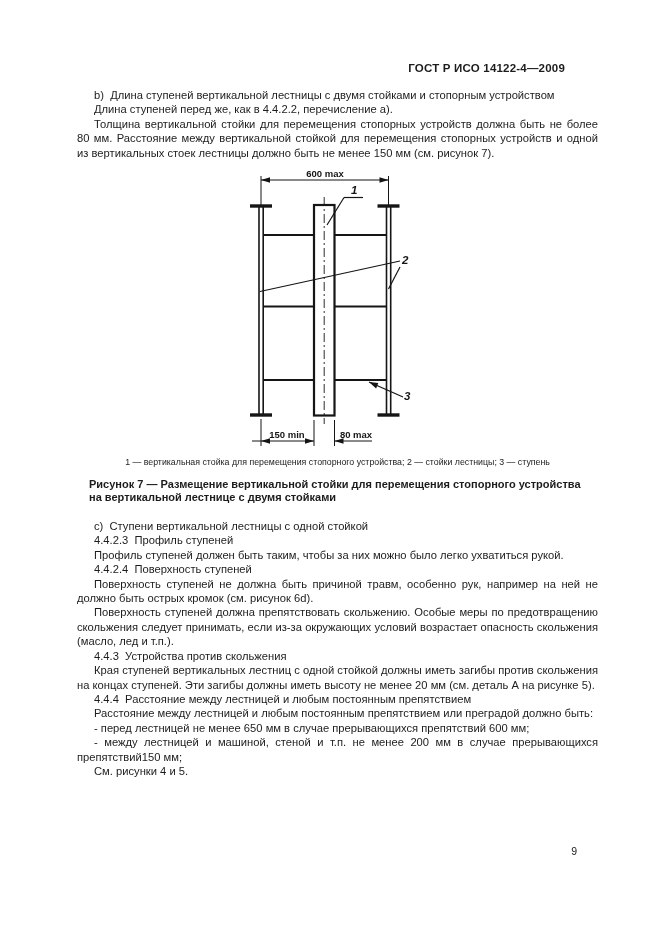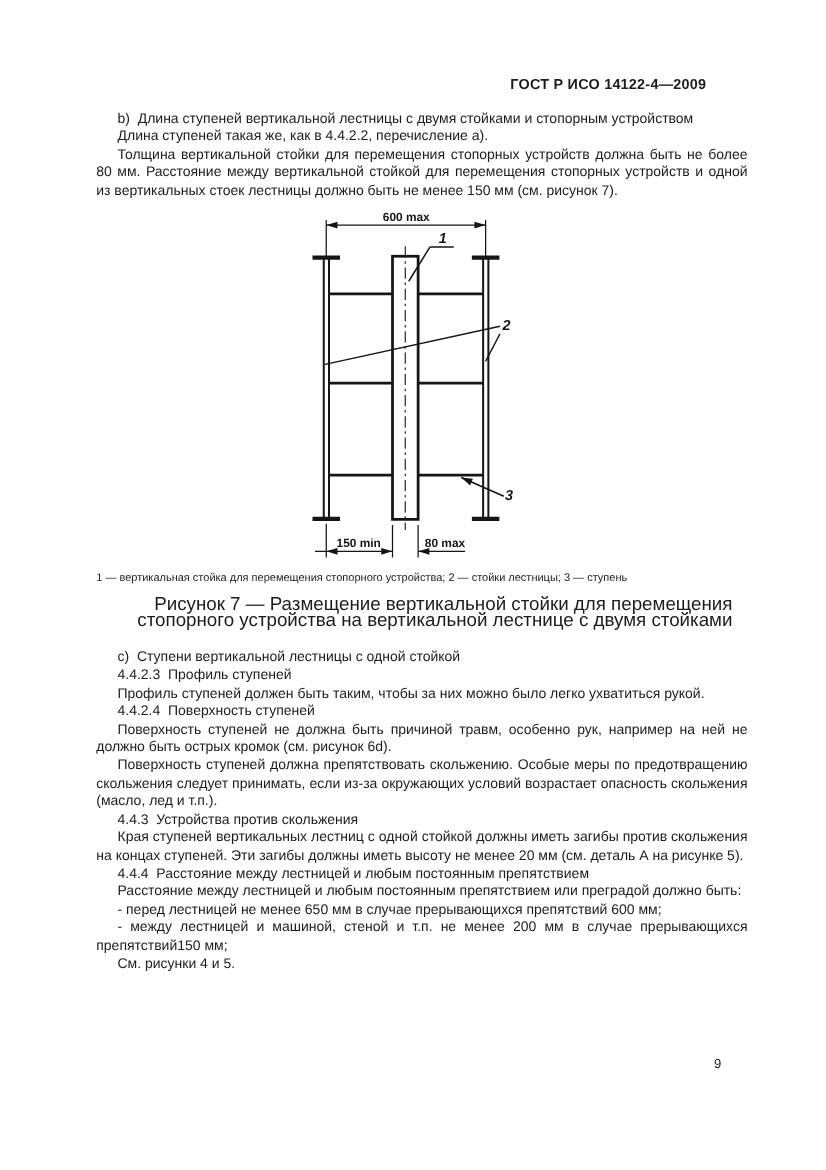--- a/index.html
+++ b/index.html
@@ -27,30 +27,30 @@
   }
   .para {
     margin: 0;
     text-align: justify;
     text-indent: 17px;
   }
   .para.bold { font-weight: normal; }
   .figure-block { margin-top: 8px; }
   svg.figure { display: block; margin-left: 140px; }
   .fig-legend {
-    text-align: left;
+    text-align: center;
     font-size: 8.8px;
     line-height: 11px;
     margin-top: 4px;
     color: #222;
   }
   .fig-caption {
-    text-align: right;
-    font-weight: normal;
-    font-size: 15px;
+    text-align: left;
+    font-weight: bold;
+    font-size: 11px;
     line-height: 12.5px;
     margin: 10px 12px 0 12px;
   }
   .post-figure { margin-top: 16px; }
   .page-number {
     position: absolute;
     top: 845px; left: 60px; width: 517px;
     text-align: right;
     font-size: 10.5px;
   }
@@ -67,21 +67,21 @@
 </style>
 </head>
 <body>
 
 <div class="doc-header">ГОСТ Р ИСО 14122-4—2009</div>
 
 <div class="content">
 
   <div>
       <p class="para">b)&nbsp; Длина ступеней вертикальной лестницы с двумя стойками и стопорным устройством</p>
-      <p class="para">Длина ступеней такая же, как в 4.4.2.2, перечисление а).</p>
+      <p class="para">Длина ступеней перед же, как в 4.4.2.2, перечисление а).</p>
       <p class="para">Толщина вертикальной стойки для перемещения стопорных устройств должна быть не более 80 мм. Расстояние между вертикальной стойкой для перемещения стопорных устройств и одной из вертикальных стоек лестницы должно быть не менее 150 мм (см. рисунок 7).</p>
     </div>
 
   <div class="figure-block">
     <svg class="figure" width="280" height="285" viewBox="0 0 280 285" xmlns="http://www.w3.org/2000/svg">
       <g stroke="#151515" fill="none">
 
         <line x1="42" y1="38" x2="42" y2="247" stroke-width="1.6"></line>
         <line x1="46.2" y1="38" x2="46.2" y2="247" stroke-width="1.6"></line>
 

